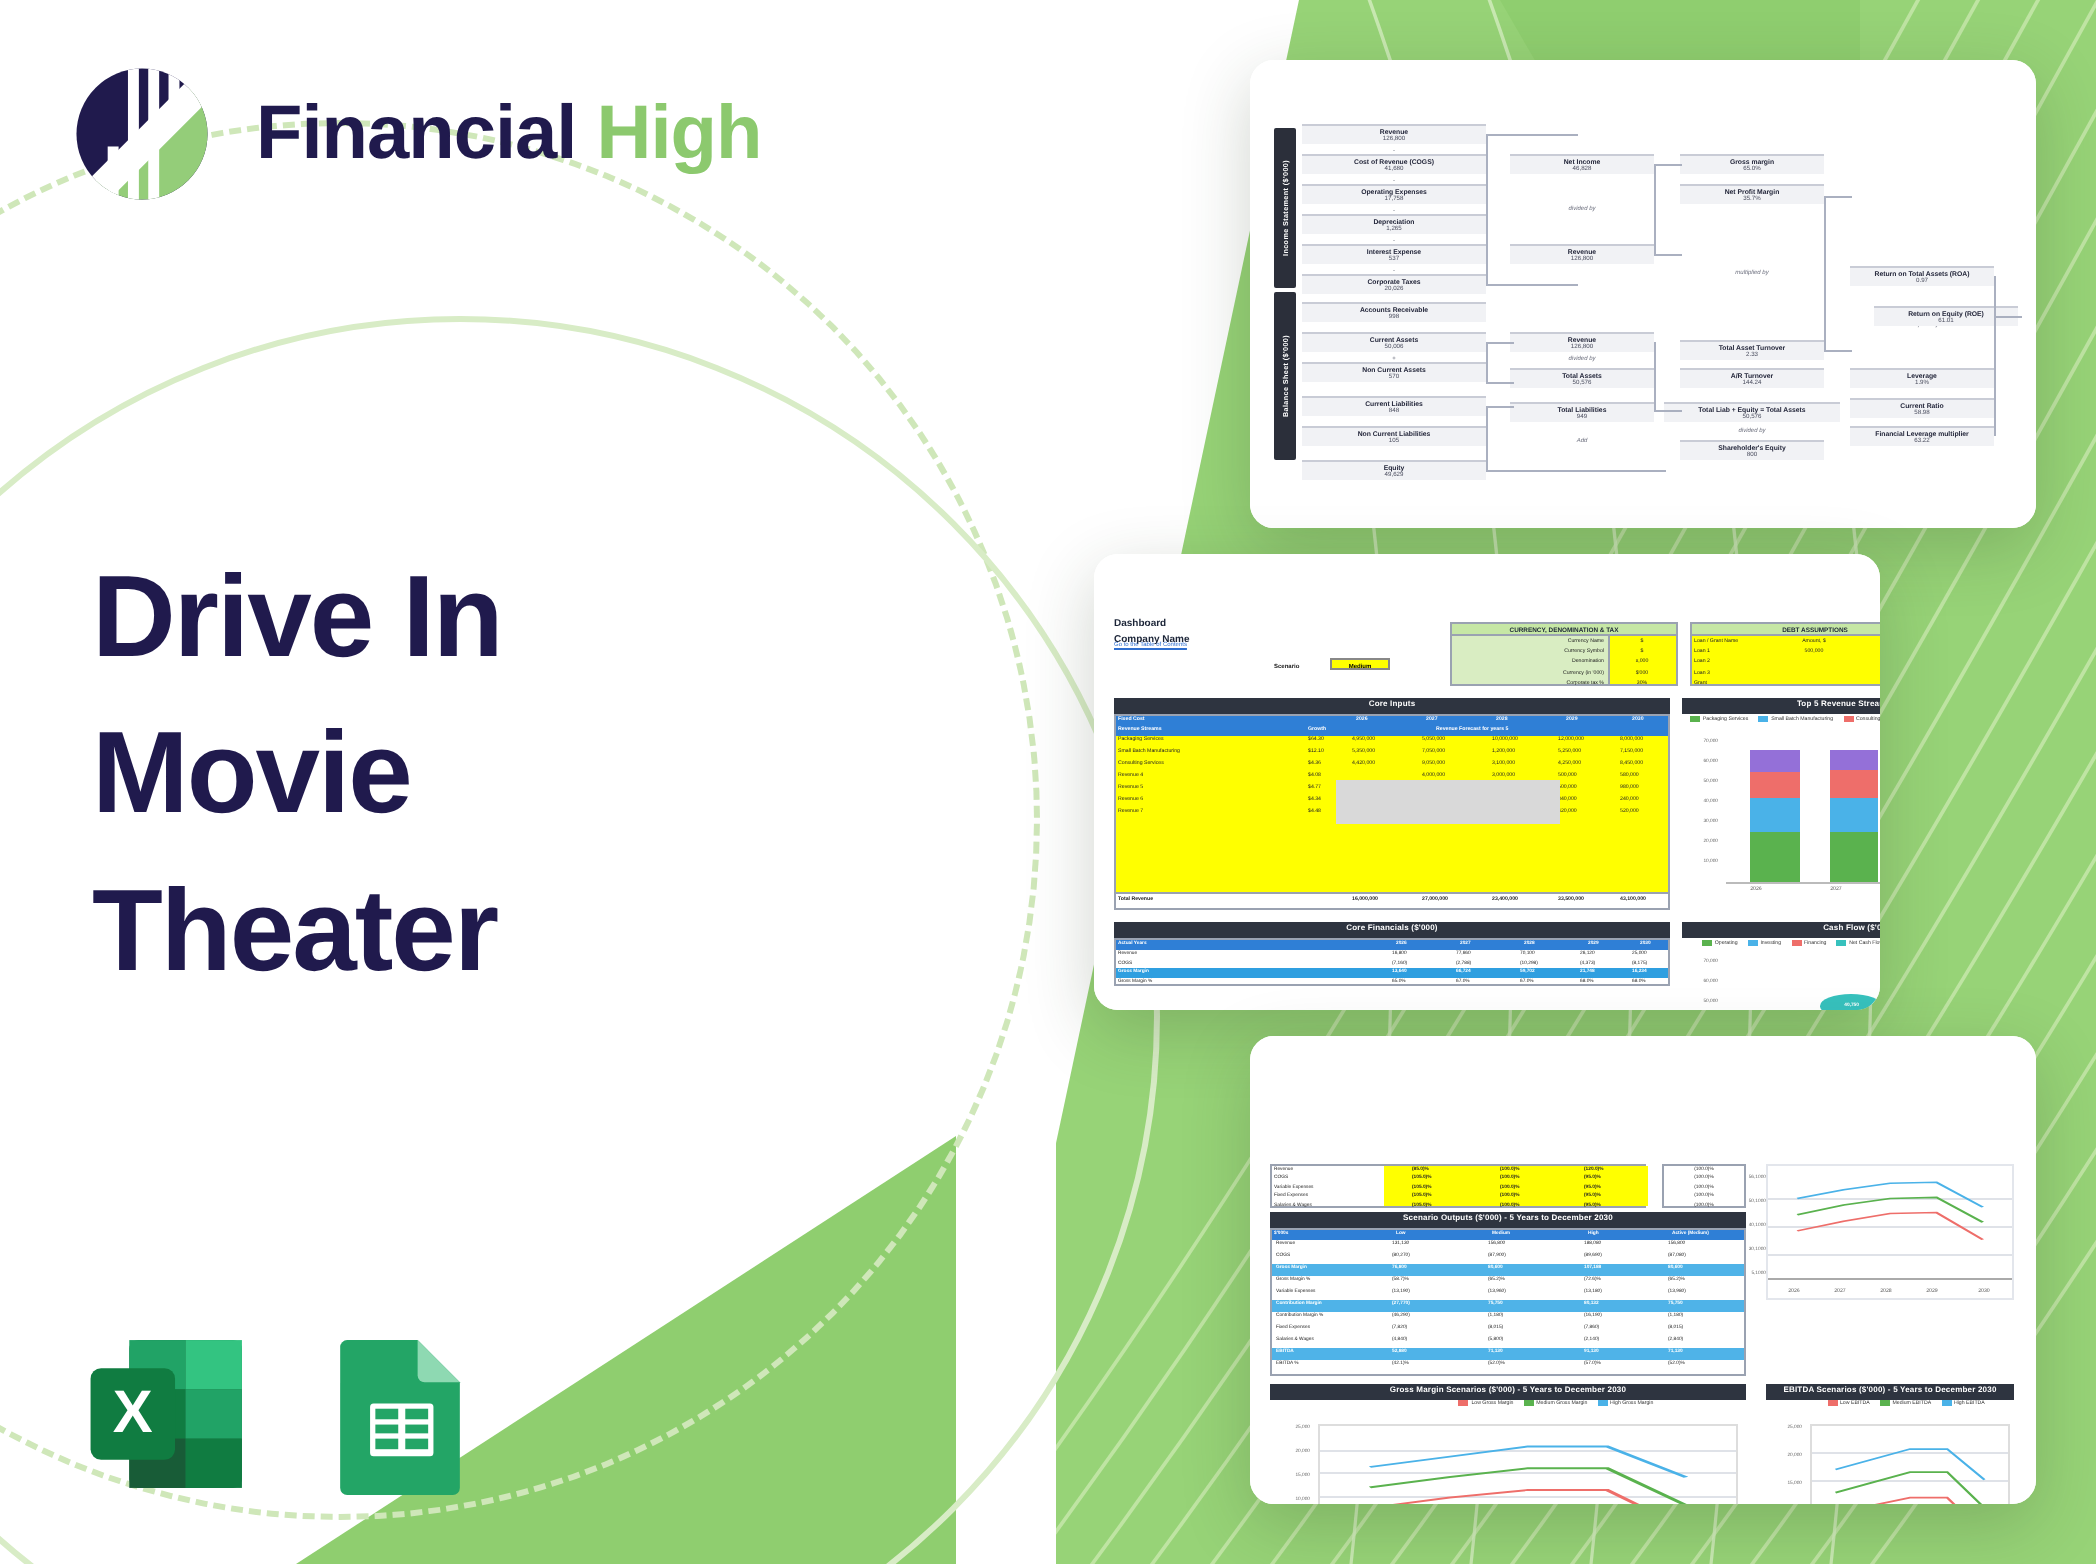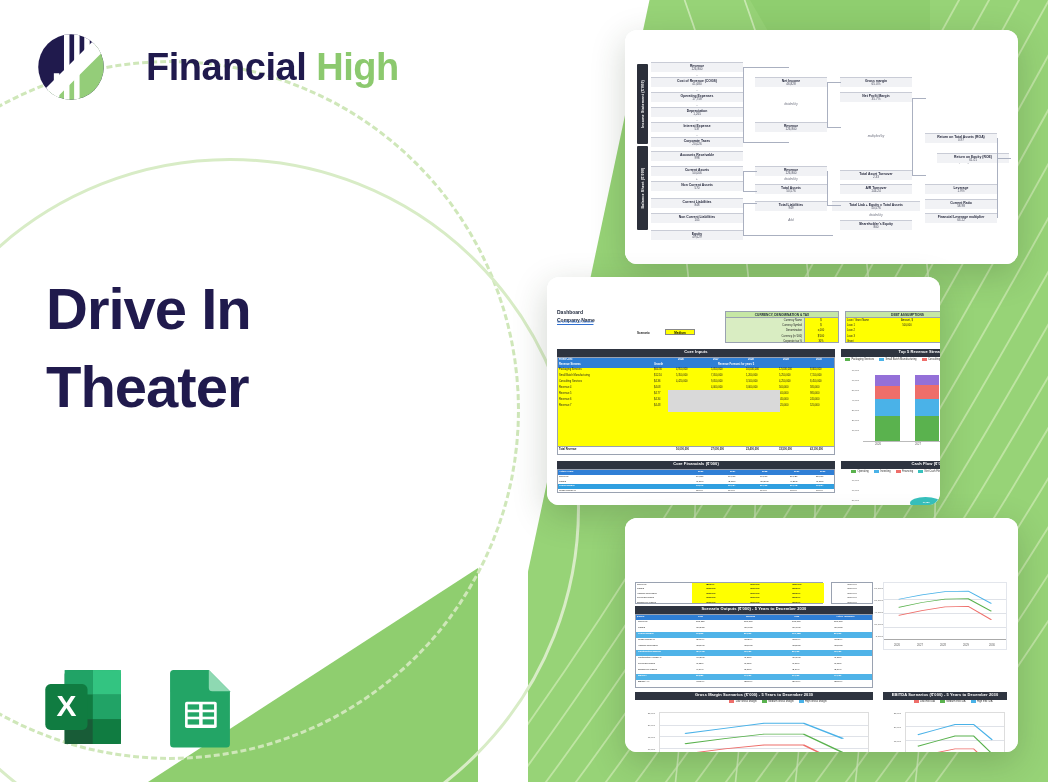--- a/index.html
+++ b/index.html
@@ -42,21 +42,21 @@
   .solid-circle{
     position:absolute;left:-120px;top:158px;width:700px;height:700px;
     border:3px solid #d8ecc6;border-radius:50%;
     pointer-events:none;
   }
 
   
   .logo-wrap{position:absolute;left:32px;top:28px;display:flex;align-items:center;gap:18px;}
   .logo-mark{width:78px;height:78px;}
   .logo-text{font-size:38px;font-weight:700;letter-spacing:-.5px;white-space:nowrap;}
-  .logo-text .fin{color:#201a4d;margin-left:18px;}
+  .logo-text .fin{color:#201a4d;}
   .logo-text .mod{color:#8cc96e;}
 
   
   .headline{
     position:absolute;left:46px;top:270px;
     font-size:58px;line-height:1.35;font-weight:700;color:#201a4d;
     letter-spacing:-1px;
   }
   .headline span{display:block;}
 
@@ -184,20 +184,21 @@
         <rect x="54" y="58" width="7" height="44" fill="#ffffff"></rect>
       </g>
     </svg>
     <div class="logo-text">
       <span class="fin">Financial </span><span class="mod">High</span>
     </div>
   </div>
 
   <div class="headline">
     <span>Drive In</span>
+    <span>Movie</span>
     <span>Theater</span>
   </div>
 
   <div class="app-icons">
     <svg class="app-ico" viewBox="0 0 100 100">
       <rect x="28" y="8" width="64" height="84" rx="5" fill="#1d7044"></rect>
       <rect x="28" y="8" width="32" height="28" fill="#21a366"></rect>
       <rect x="60" y="8" width="32" height="28" fill="#33c481"></rect>
       <rect x="28" y="36" width="32" height="28" fill="#107c41"></rect>
       <rect x="60" y="36" width="32" height="28" fill="#21a366"></rect>

